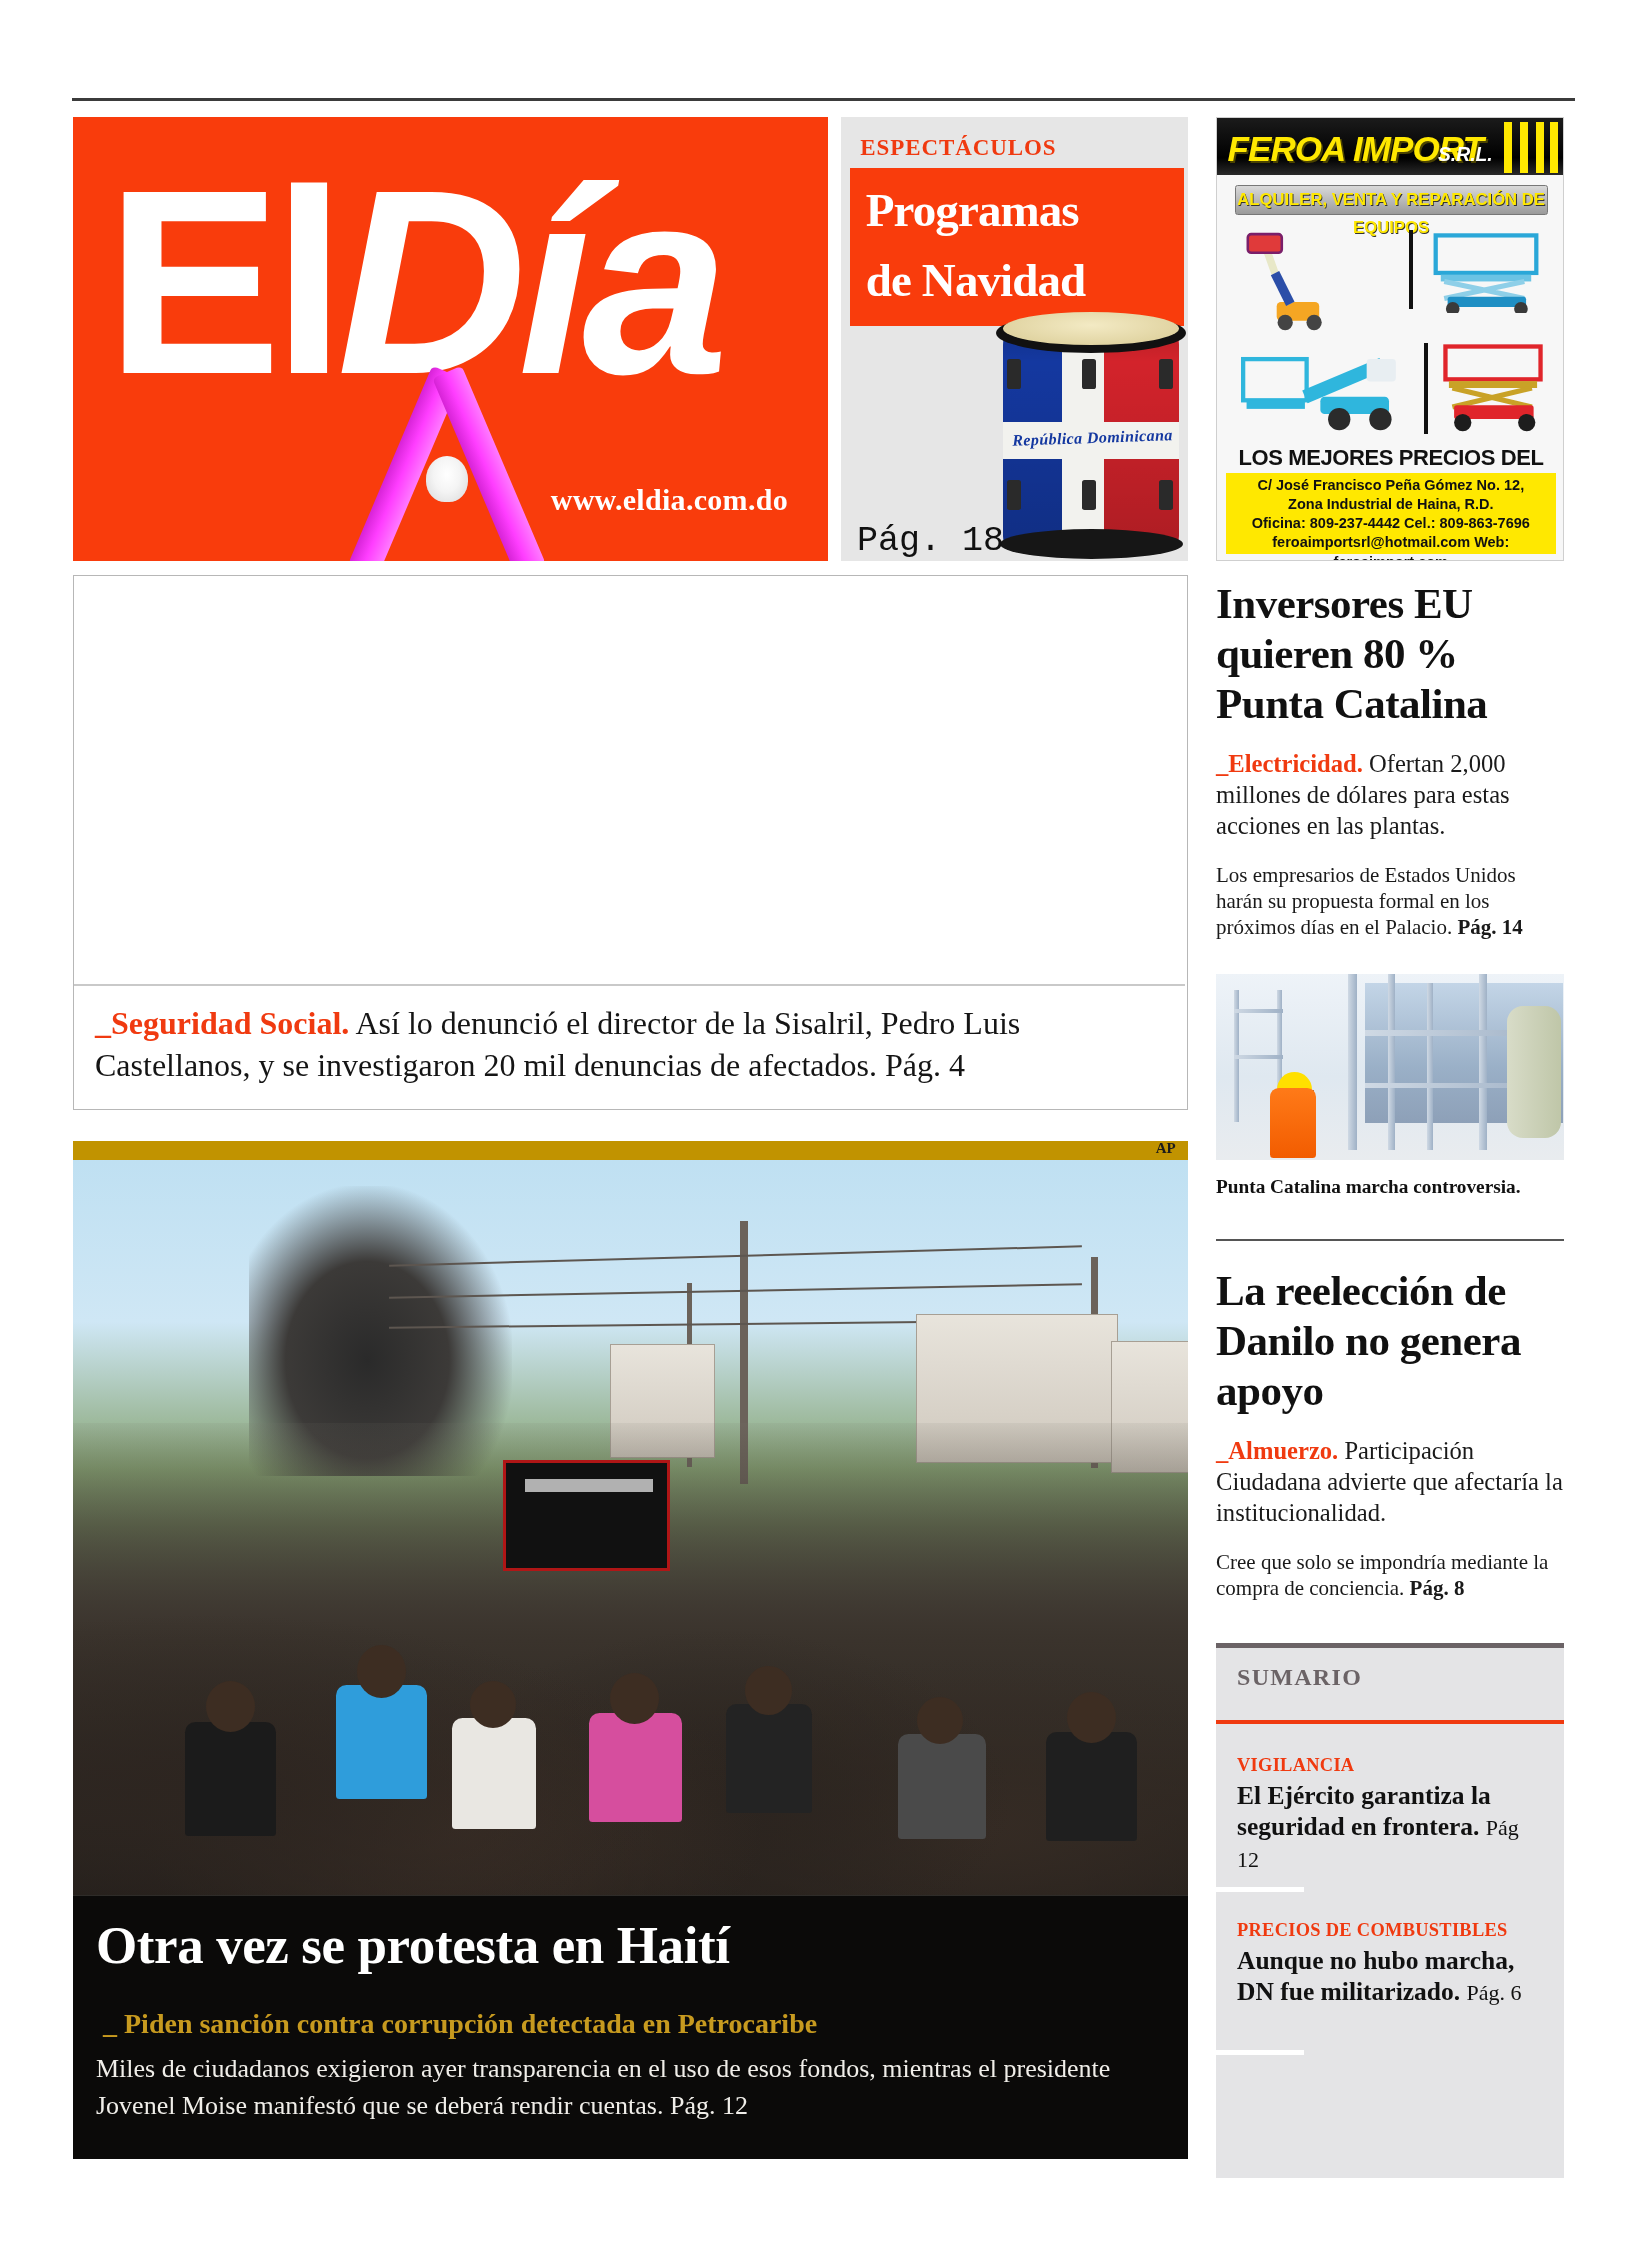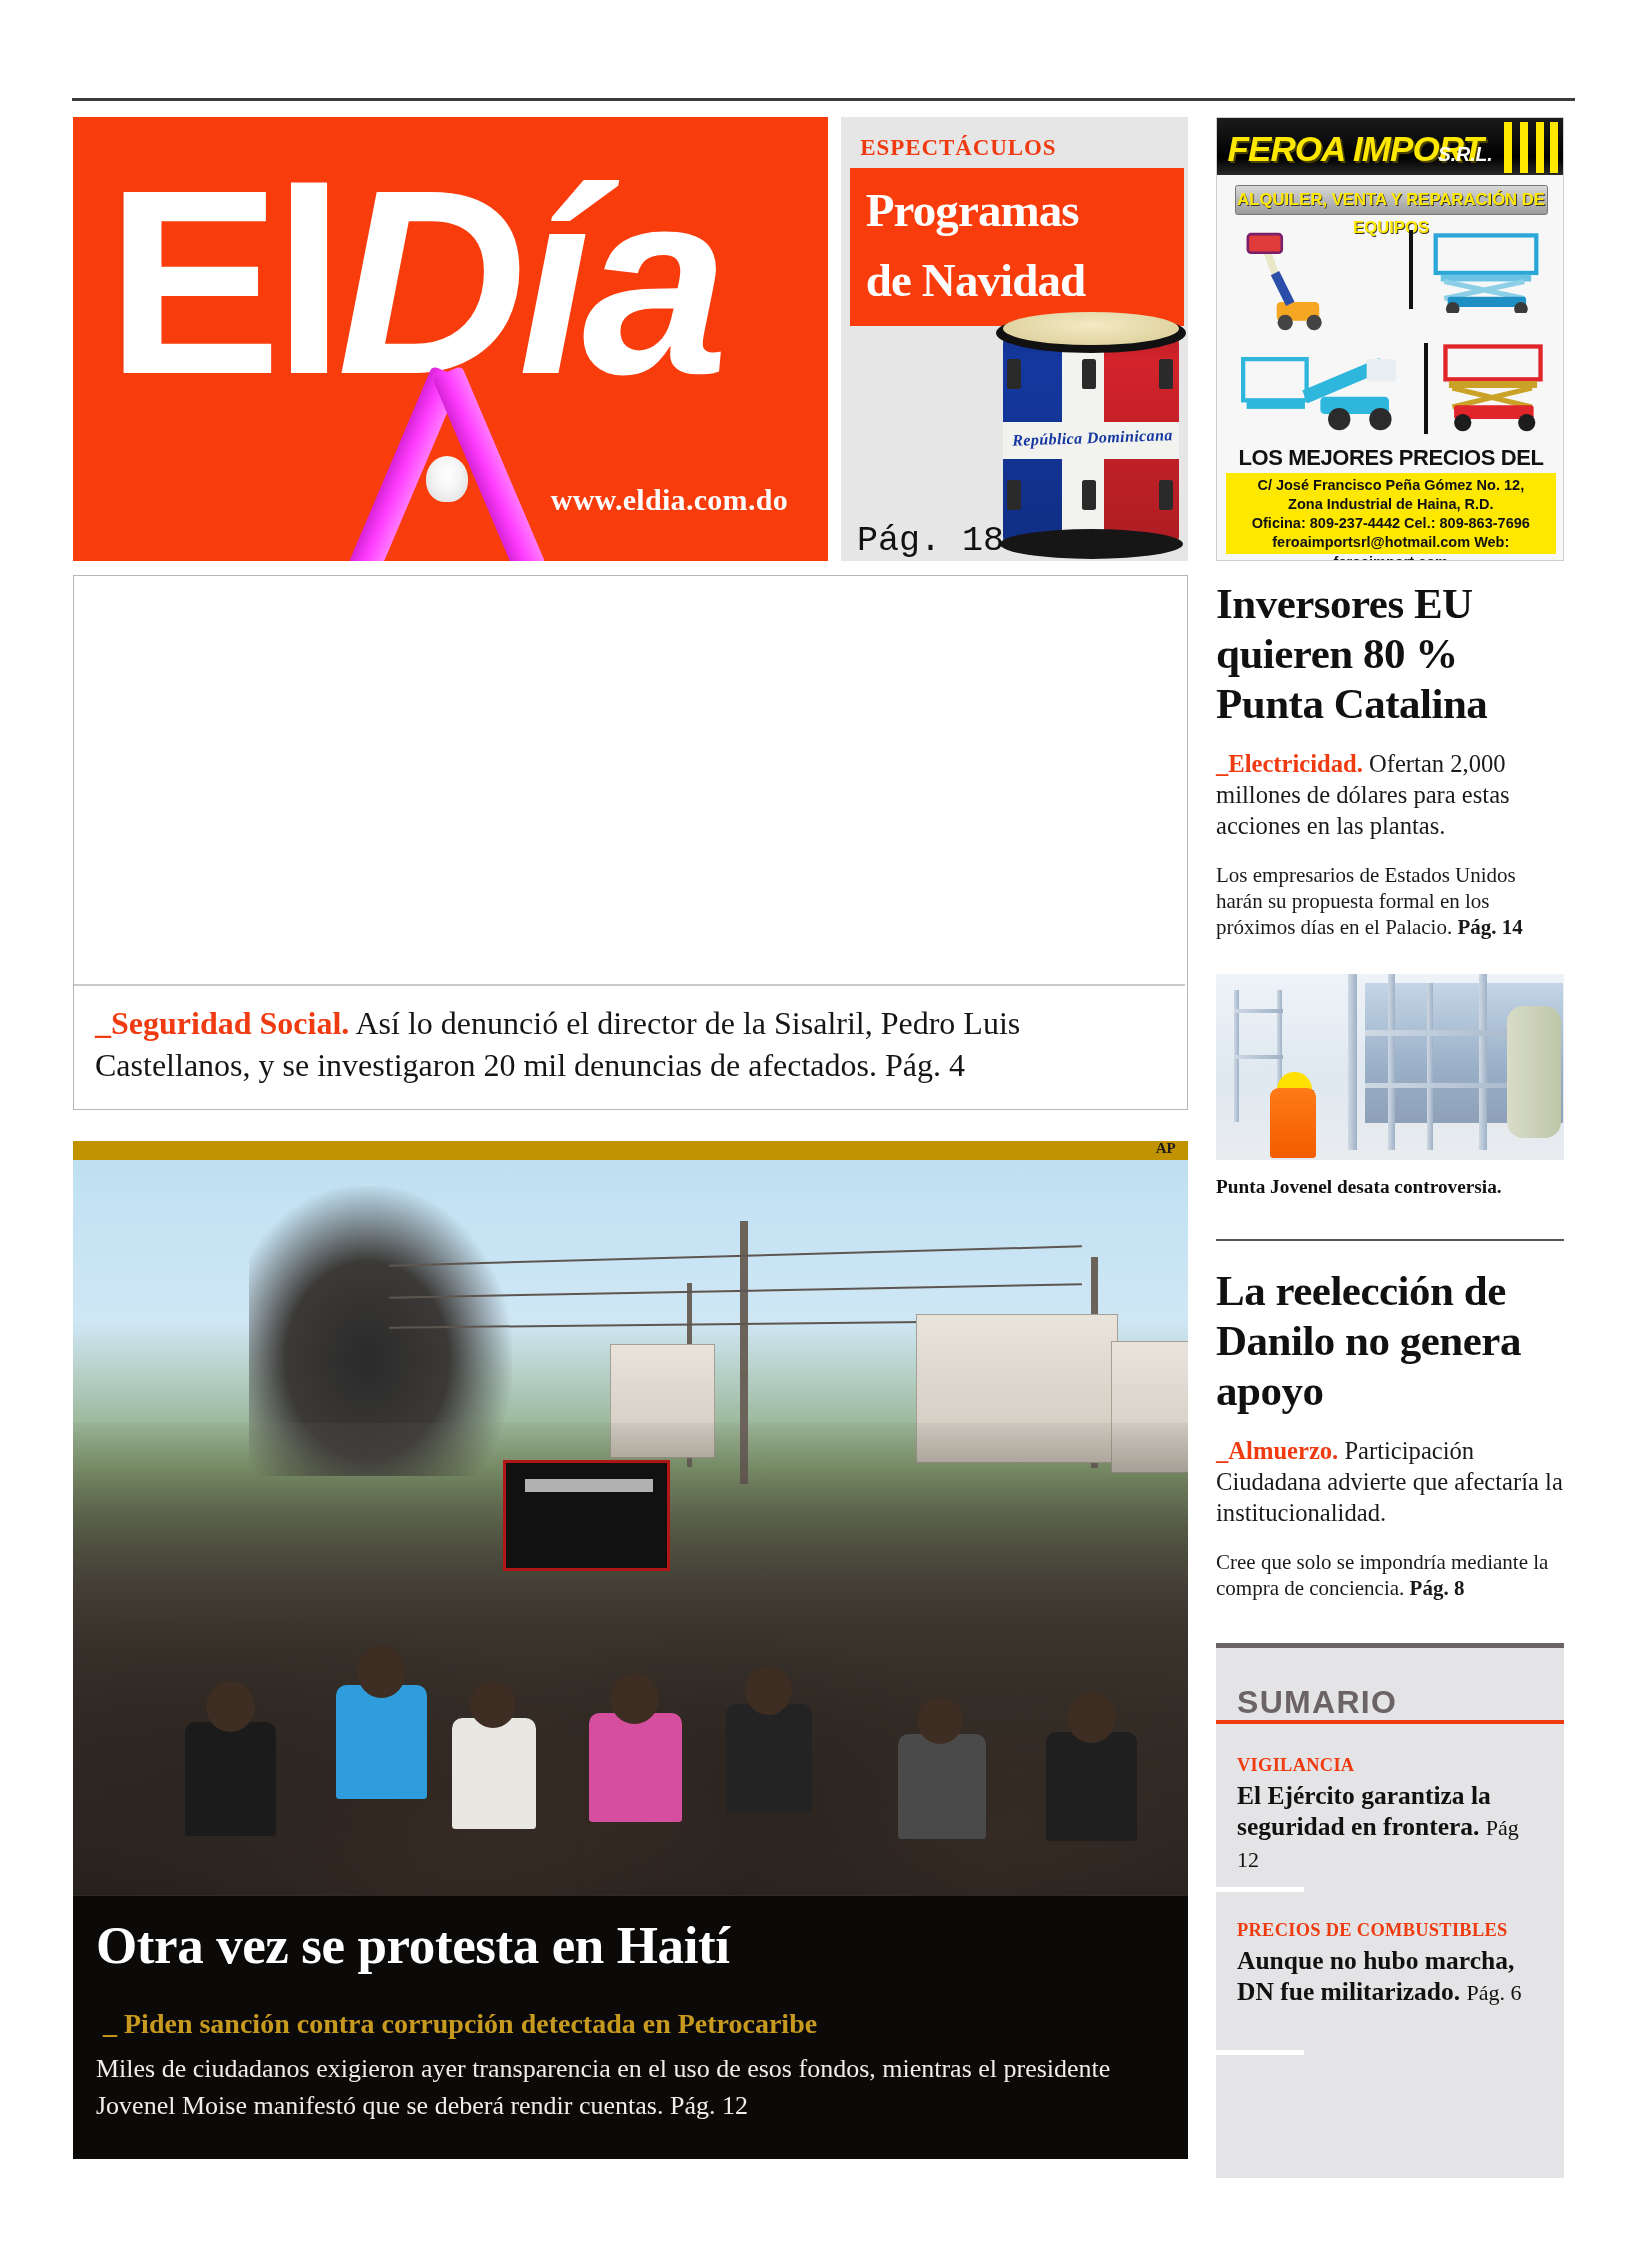--- a/index.html
+++ b/index.html
@@ -274,22 +274,22 @@
   .rcol2 { position:absolute; left:1216px; top:1266px; width:348px; }
 
   
   .sumario {
     position:absolute; left:1216px; top:1643px; width:348px; height:535px;
     background:#e4e4e6;
   }
   .sum-top { position:absolute; left:0; top:0; width:348px; height:5.3px; background:#6b6366; }
   .sum-title {
     position:absolute; left:21px; top:21px;
-    font-family:Liberation Sans, sans-serif;
-    font-weight:bold; font-size:32px; color:#6b6366; letter-spacing:1.3px;margin-top:20px;
+    font-family:Liberation Serif, serif;
+    font-weight:bold; font-size:24px; color:#6b6366; letter-spacing:1.3px;
   }
   .sum-rule { position:absolute; left:0; top:77px; width:348px; height:4.4px; background:#f03a10; }
   .sum-item { position:absolute; left:21px; width:309px; }
   .sum-kick {
     font-family:"Liberation Serif", serif; font-weight:bold;
     font-size:18.4px; color:#f03a10; letter-spacing:0.3px;
   }
   .sum-text {
     margin-top:3.5px; font-weight:bold; font-size:25.5px; line-height:31px; color:#111;
   }
@@ -493,21 +493,21 @@
     <div class="pipe" style="left:149px; top:109px;width:193px;height:5.3px;"></div>
     <div class="pipe" style="left:17.6px;  top:16px;width:5.3px;  height:132px;"></div>
     <div class="pipe" style="left:61px;  top:16px;width:5.3px;  height:132px;"></div>
     <div class="pipe" style="left:17.6px;  top:35px;width:49px; height:4.4px;"></div>
     <div class="pipe" style="left:17.6px;  top:81px;width:49px; height:4.4px;"></div>
     <div class="tank"></div>
     <div class="worker-hair"></div>
     <div class="worker-helmet"></div>
     <div class="worker-vest"></div>
   </div>
-  <div class="pc-caption">Punta Jovenel desata controversia.</div>
+  <div class="pc-caption">Punta Catalina marcha controversia.</div>
   <div class="r-sep"></div>
 
   <div class="rcol2">
     <div class="r-hl">La reelección de Danilo no genera apoyo</div>
     <div class="r-deck">
       <span class="dash">_</span><span class="kicker">Almuerzo.</span><span> Participación Ciudadana advierte que afectaría la institucionalidad.</span>
     </div>
     <div class="r-body">
       <span>Cree que solo se impondría mediante la compra de conciencia. </span><b>Pág. 8</b>
     </div>

